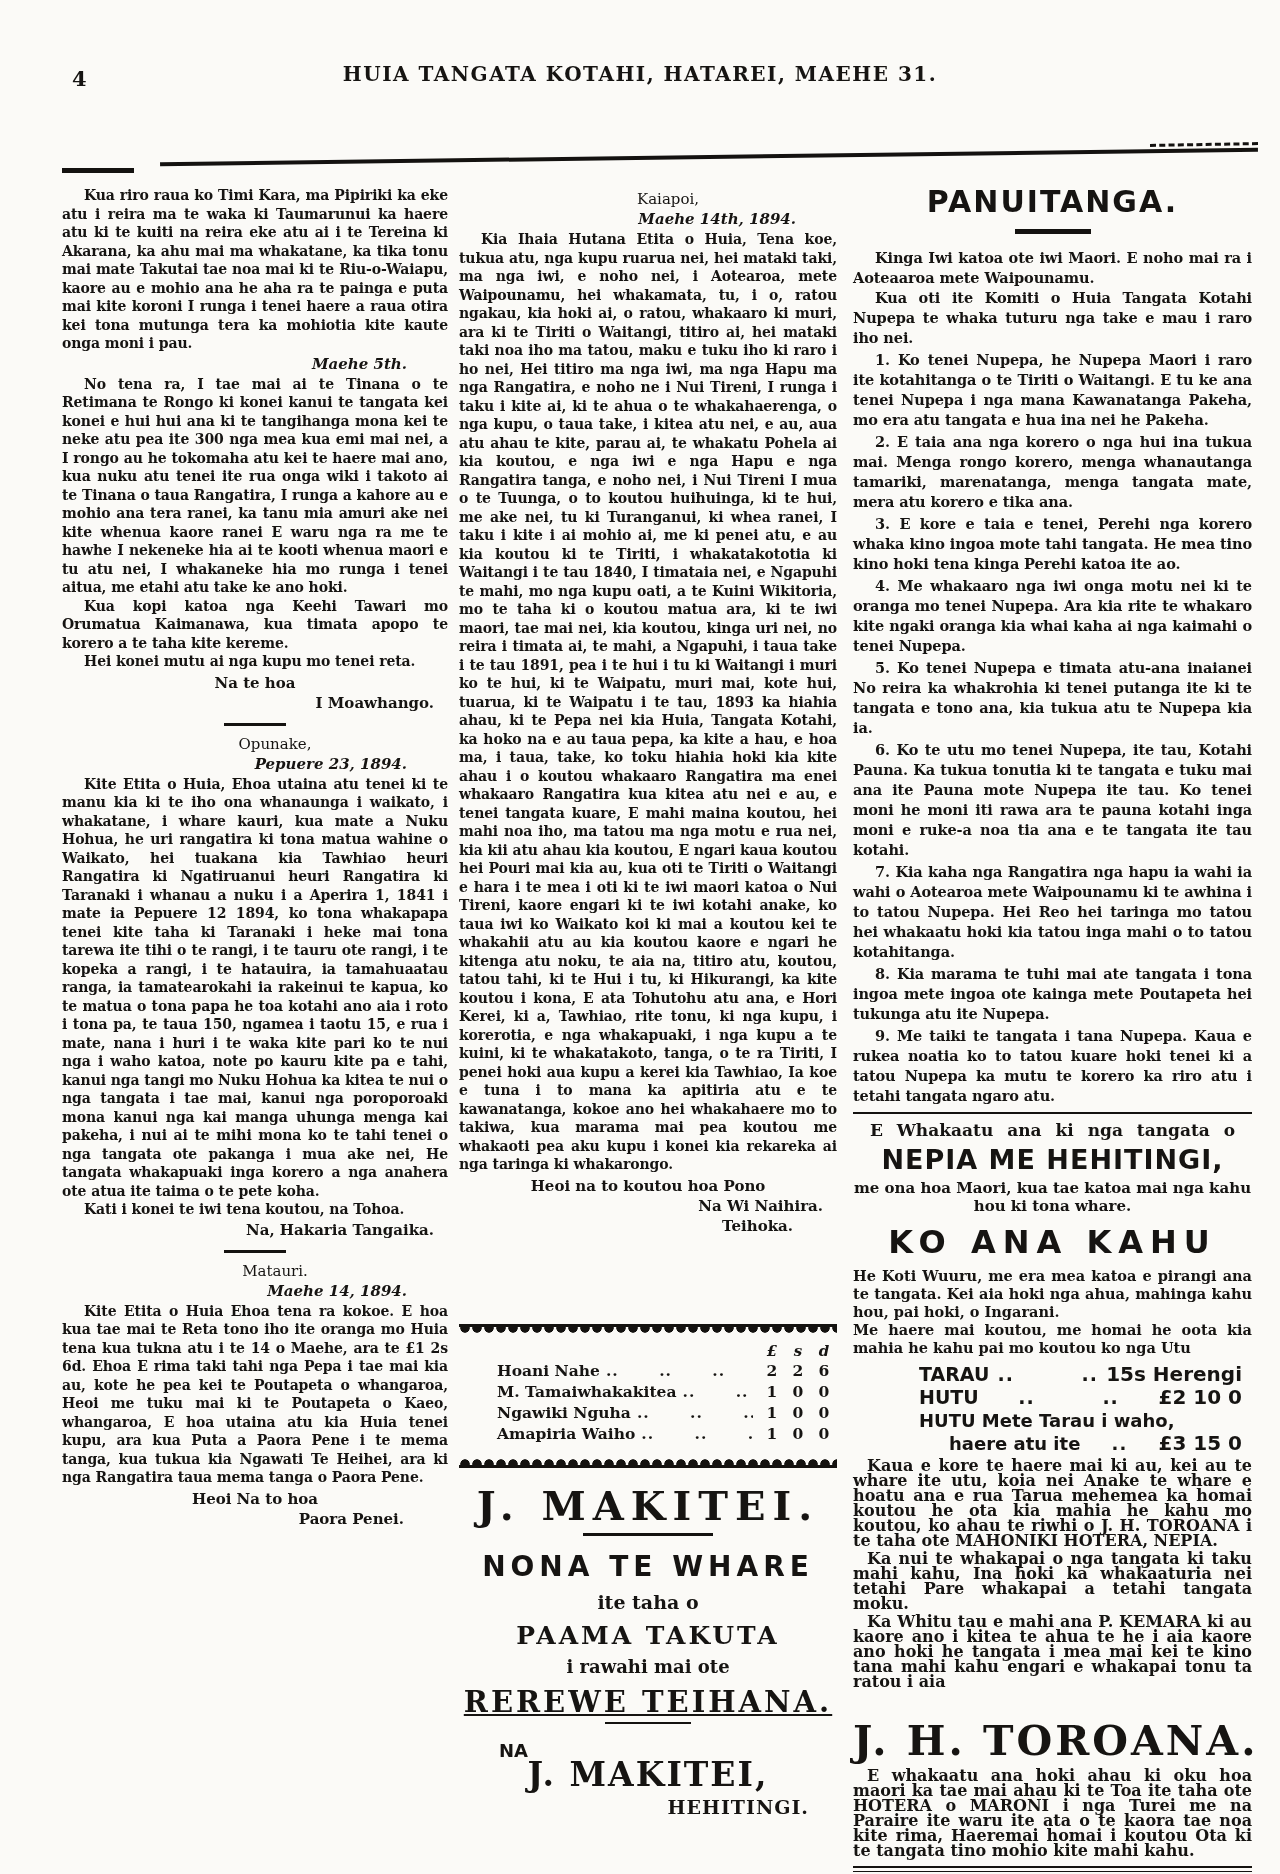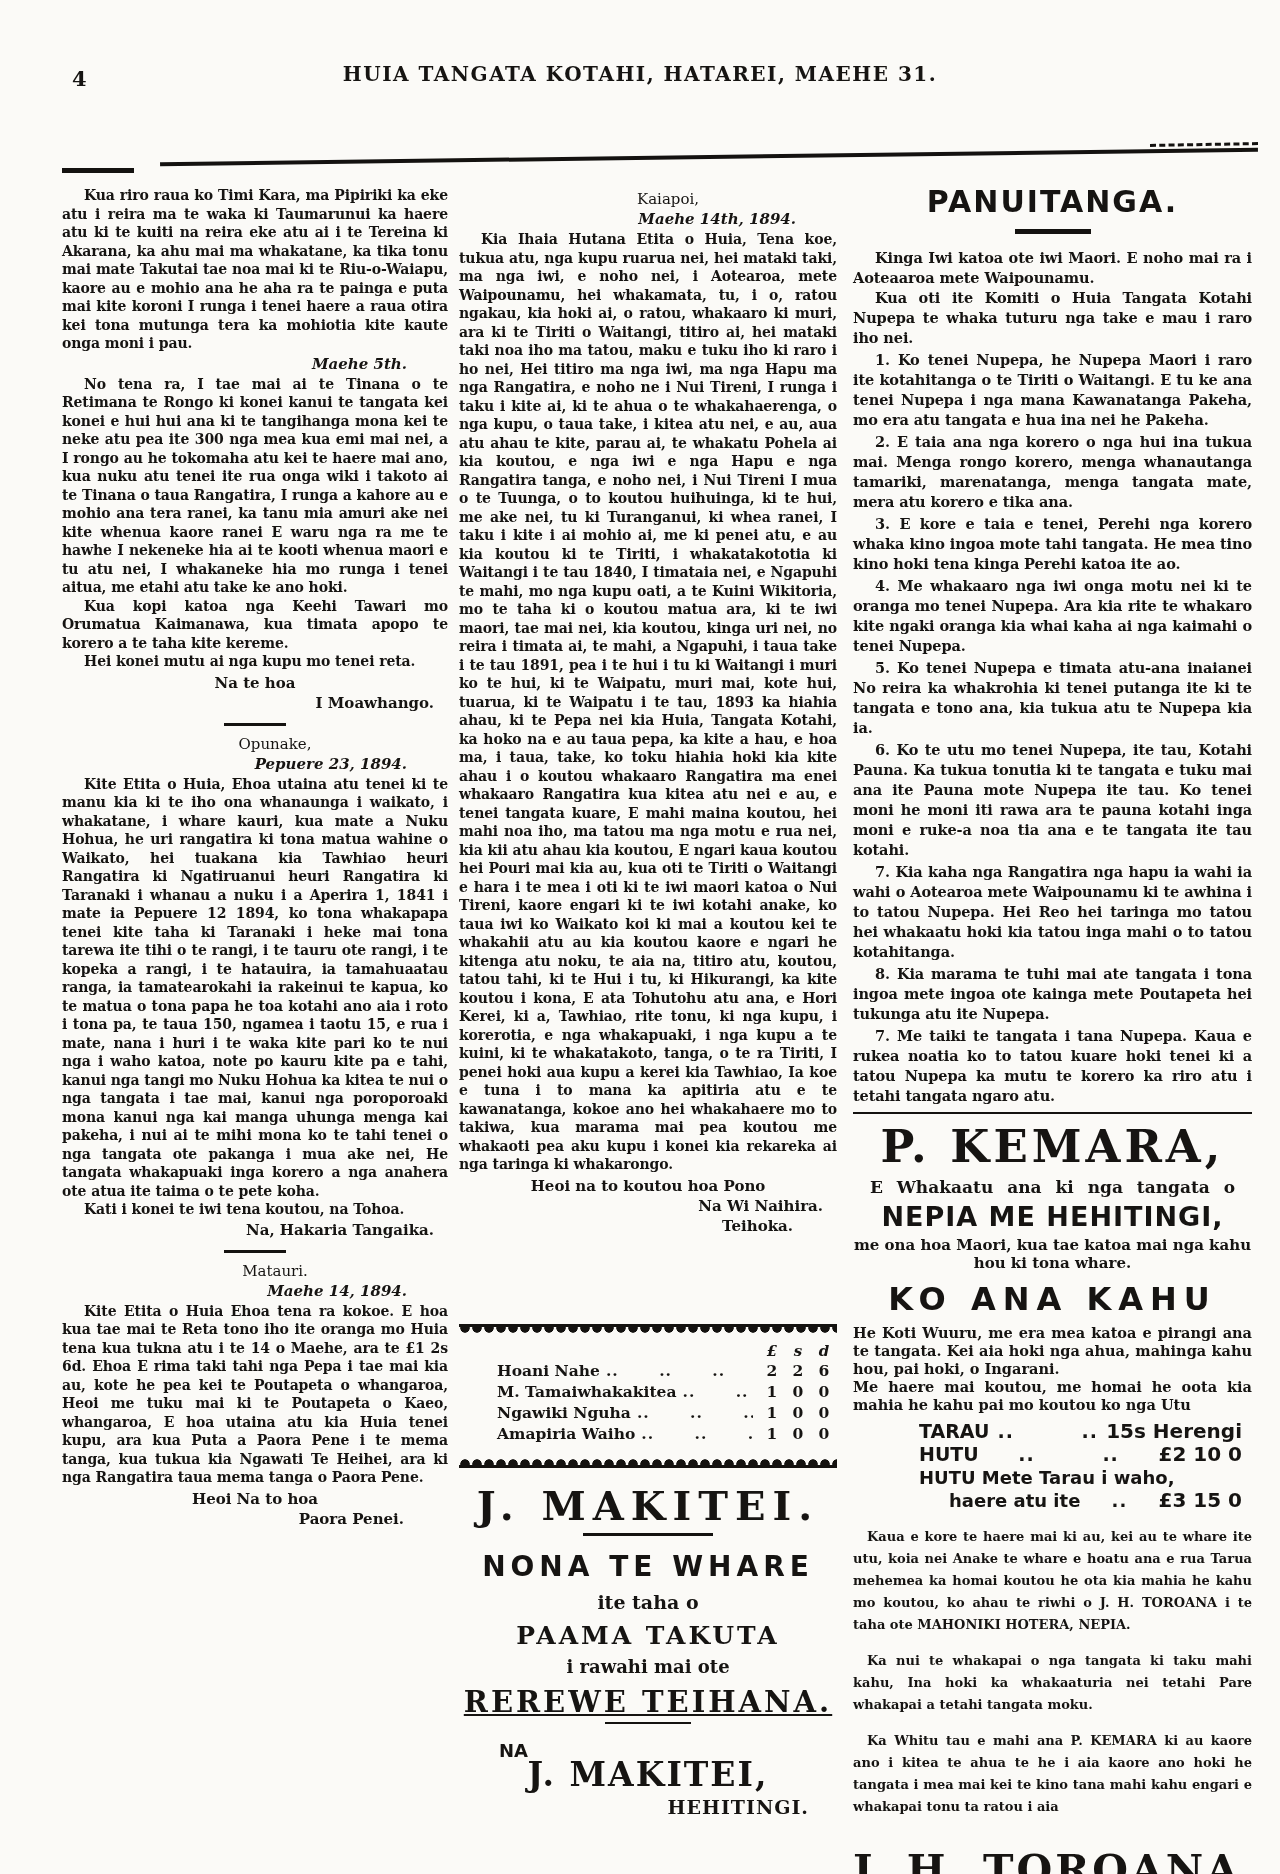--- a/index.html
+++ b/index.html
@@ -72,21 +72,21 @@
   .kem-koana{font-family:"DejaVu Sans","Liberation Sans",sans-serif;font-size:32px;font-weight:bold;letter-spacing:7px;margin-top:8px;}
   .kem-body{font-size:14.5px;line-height:18px;font-weight:bold;text-align:justify;margin-top:6px;}
   .kem-body2{font-size:14.5px;line-height:18px;font-weight:bold;text-align:justify;}
   .prices{margin:6px 10px 0 66px;font-family:"DejaVu Sans","Liberation Sans",sans-serif;}
   .price-row{display:flex;align-items:baseline;font-size:19px;font-weight:bold;line-height:23px;}
   .price-row .leader{word-spacing:60px;}
   .price-label{white-space:nowrap;}
   .price-val{white-space:nowrap;font-size:20px;}
   .price-row.wrap{font-size:18px;}
   .price-row.indent{margin-left:30px;font-size:18px;}
-  .small{font-size:13px;line-height:22px;font-weight:bold;text-align:justify;margin-top:14px;text-indent:14px;}
+  .small{font-size:16px;line-height:15px;font-weight:bold;text-align:justify;margin-top:3px;text-indent:14px;}
   .tor-title{font-size:41px;font-weight:bold;letter-spacing:3px;text-align:left;white-space:nowrap;margin-top:28px;}
   .colophon-rule{height:3px;border-top:2px solid #141210;border-bottom:1px solid #141210;margin:8px 0 6px 0;}
   .colo1{font-size:15px;font-weight:bold;text-align:center;letter-spacing:0.5px;}
 </style>
 </head>
 <body>
 
 <div class="page">
 
   <div class="page-num">4</div>
@@ -186,26 +186,25 @@
     <p class="body ind">Kinga Iwi katoa ote iwi Maori. E noho mai ra i Aoteaaroa mete Waipounamu.</p>
     <p class="body ind">Kua oti ite Komiti o Huia Tangata Kotahi Nupepa te whaka tuturu nga take e mau i raro iho nei.</p>
     <p class="body ind item">1. Ko tenei Nupepa, he Nupepa Maori i raro ite kotahitanga o te Tiriti o Waitangi. E tu ke ana tenei Nupepa i nga mana Kawanatanga Pakeha, mo era atu tangata e hua ina nei he Pakeha.</p>
     <p class="body ind item">2. E taia ana nga korero o nga hui ina tukua mai. Menga rongo korero, menga whanautanga tamariki, marenatanga, menga tangata mate, mera atu korero e tika ana.</p>
     <p class="body ind item">3. E kore e taia e tenei, Perehi nga korero whaka kino ingoa mote tahi tangata. He mea tino kino hoki tena kinga Perehi katoa ite ao.</p>
     <p class="body ind item">4. Me whakaaro nga iwi onga motu nei ki te oranga mo tenei Nupepa. Ara kia rite te whakaro kite ngaki oranga kia whai kaha ai nga kaimahi o tenei Nupepa.</p>
     <p class="body ind item">5. Ko tenei Nupepa e timata atu-ana inaianei No reira ka whakrohia ki tenei putanga ite ki te tangata e tono ana, kia tukua atu te Nupepa kia ia.</p>
     <p class="body ind item">6. Ko te utu mo tenei Nupepa, ite tau, Kotahi Pauna. Ka tukua tonutia ki te tangata e tuku mai ana ite Pauna mote Nupepa ite tau. Ko tenei moni he moni iti rawa ara te pauna kotahi inga moni e ruke-a noa tia ana e te tangata ite tau kotahi.</p>
     <p class="body ind item">7. Kia kaha nga Rangatira nga hapu ia wahi ia wahi o Aotearoa mete Waipounamu ki te awhina i to tatou Nupepa. Hei Reo hei taringa mo tatou hei whakaatu hoki kia tatou inga mahi o to tatou kotahitanga.</p>
     <p class="body ind item">8. Kia marama te tuhi mai ate tangata i tona ingoa mete ingoa ote kainga mete Poutapeta hei tukunga atu ite Nupepa.</p>
-    <p class="body ind item">7. Me taiki te tangata i tana Nupepa. Kaua e rukea noatia ko to tatou kuare hoki tenei ki a tatou Nupepa ka mutu te korero ka riro atu i tetahi tangata ngaro atu.</p>
+    <p class="body ind item">9. Me taiki te tangata i tana Nupepa. Kaua e rukea noatia ko to tatou kuare hoki tenei ki a tatou Nupepa ka mutu te korero ka riro atu i tetahi tangata ngaro atu.</p>
 
     <div class="c3-bottom">
       <div class="thin-rule"></div>
       <div class="ad-kemara">
-        <div class="kem-title">P. KEMARA,</div>
         <div class="kem-line1">E Whakaatu ana ki nga tangata o</div>
         <div class="kem-nepia">NEPIA ME HEHITINGI,</div>
         <div class="kem-sub">me ona hoa Maori, kua tae katoa mai nga kahu hou ki tona whare.</div>
         <div class="kem-koana">KO ANA KAHU</div>
         <p class="kem-body">He Koti Wuuru, me era mea katoa e pirangi ana te tangata. Kei aia hoki nga ahua, mahinga kahu hou, pai hoki, o Ingarani.</p>
         <p class="kem-body2">Me haere mai koutou, me homai he oota kia mahia he kahu pai mo koutou ko nga Utu</p>
         <div class="prices">
           <div class="price-row">
             <span class="price-label">TARAU</span>
               <span class="leader">.. ..</span>

